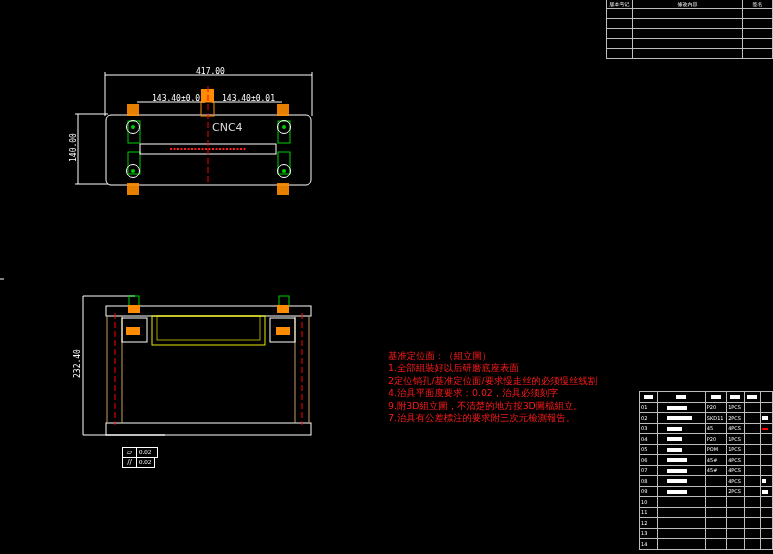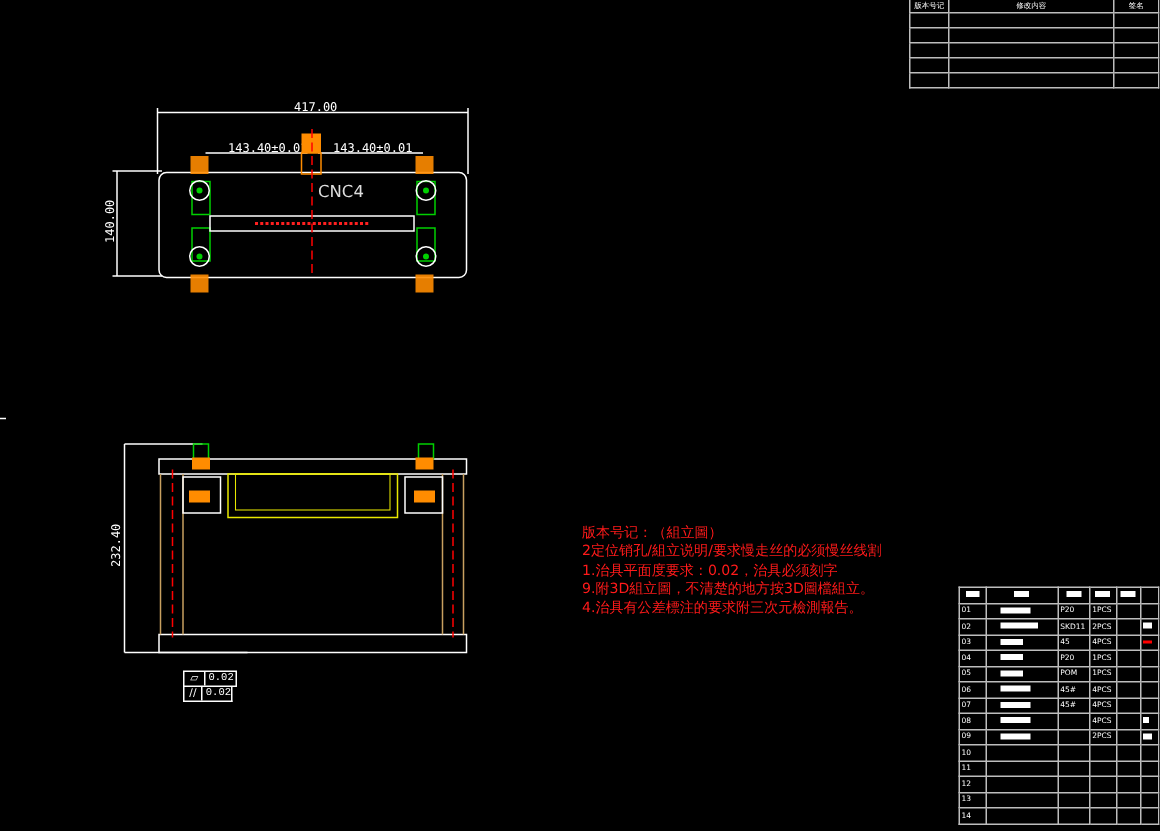--- a/index.html
+++ b/index.html
@@ -8,21 +8,21 @@
   svg { position:absolute; left:0; top:0; }
   .notes { position:absolute; left:388px; top:350px; color:#ff1a1a; font-size:9.4px; line-height:12.4px; white-space:nowrap; }
   .notes div { height:12.4px; }
   .dimtxt { font-family:"DejaVu Sans Mono", monospace; font-size:8px; fill:#fff; }
   .tbl-top { position:absolute; left:606px; top:-2px; border-collapse:collapse; }
   .tbl-top td { border:1px solid #bdbdbd; height:9px; padding:0; font-size:5px; color:#fff; text-align:center; }
   .bom { position:absolute; left:639px; top:391px; border-collapse:collapse; }
   .bom td { border:1px solid #bdbdbd; height:9.5px; padding:0 1px; font-size:5px; color:#fff; white-space:nowrap; }
   .bar { display:inline-block; height:4px; background:#fff; vertical-align:middle; }
   .cncl { font-family:"DejaVu Sans", sans-serif; font-size:11px; fill:#ddd; }
-  .fcf { position:absolute; font-size:8px; color:#fff; font-family:Liberation Mono, monospace; }
+  .fcf { position:absolute; font-size:8px; color:#fff; font-family:Liberation Serif, serif; }
 </style>
 </head>
 <body>
 
 <table class="tbl-top">
   <tbody>
       <tr>
     <td style="width:26px">版本号记</td>
     <td style="width:114px">修改内容</td>
     <td style="width:30px">签名</td>
@@ -146,25 +146,26 @@
     <span style="width:13px;border-right:1px solid #fff;font-size:7px;line-height:9px;text-align:center;">▱</span>
     <span class="fcf" style="position:static;font-size:7px;line-height:9px;padding-left:2px;">0.02</span>
   </div>
   <div style="display:flex;border:1px solid #fff;border-top:none;width:31px;height:9px;">
     <span style="width:13px;border-right:1px solid #fff;font-size:7px;line-height:9px;text-align:center;">//</span>
     <span class="fcf" style="position:static;font-size:7px;line-height:9px;padding-left:2px;">0.02</span>
   </div>
 </div>
 
 <div class="notes">
-  <div>版本号记：（組立圖）</div>
-  <div>2定位销孔/組立说明/要求慢走丝的必须慢丝线割</div>
-  <div>1.治具平面度要求：0.02，治具必须刻字</div>
+  <div>基准定位面：（組立圖）</div>
+  <div>1.全部組裝好以后研磨底座表面</div>
+  <div>2定位销孔/基准定位面/要求慢走丝的必须慢丝线割</div>
+  <div>4.治具平面度要求：0.02，治具必须刻字</div>
   <div>9.附3D組立圖，不清楚的地方按3D圖檔組立。</div>
-  <div>4.治具有公差標注的要求附三次元檢測報告。</div>
+  <div>7.治具有公差標注的要求附三次元檢測報告。</div>
 </div>
 
 <table class="bom">
   <tbody>
       <tr>
     <td style="width:17px;text-align:center"><span class="bar" style="width:9px"></span></td>
     <td style="width:50px;text-align:center"><span class="bar" style="width:10px"></span></td>
     <td style="width:19px;text-align:center"><span class="bar" style="width:10px"></span></td>
     <td style="width:15px;text-align:center"><span class="bar" style="width:10px"></span></td>
     <td style="width:15px;text-align:center"><span class="bar" style="width:10px"></span></td>

